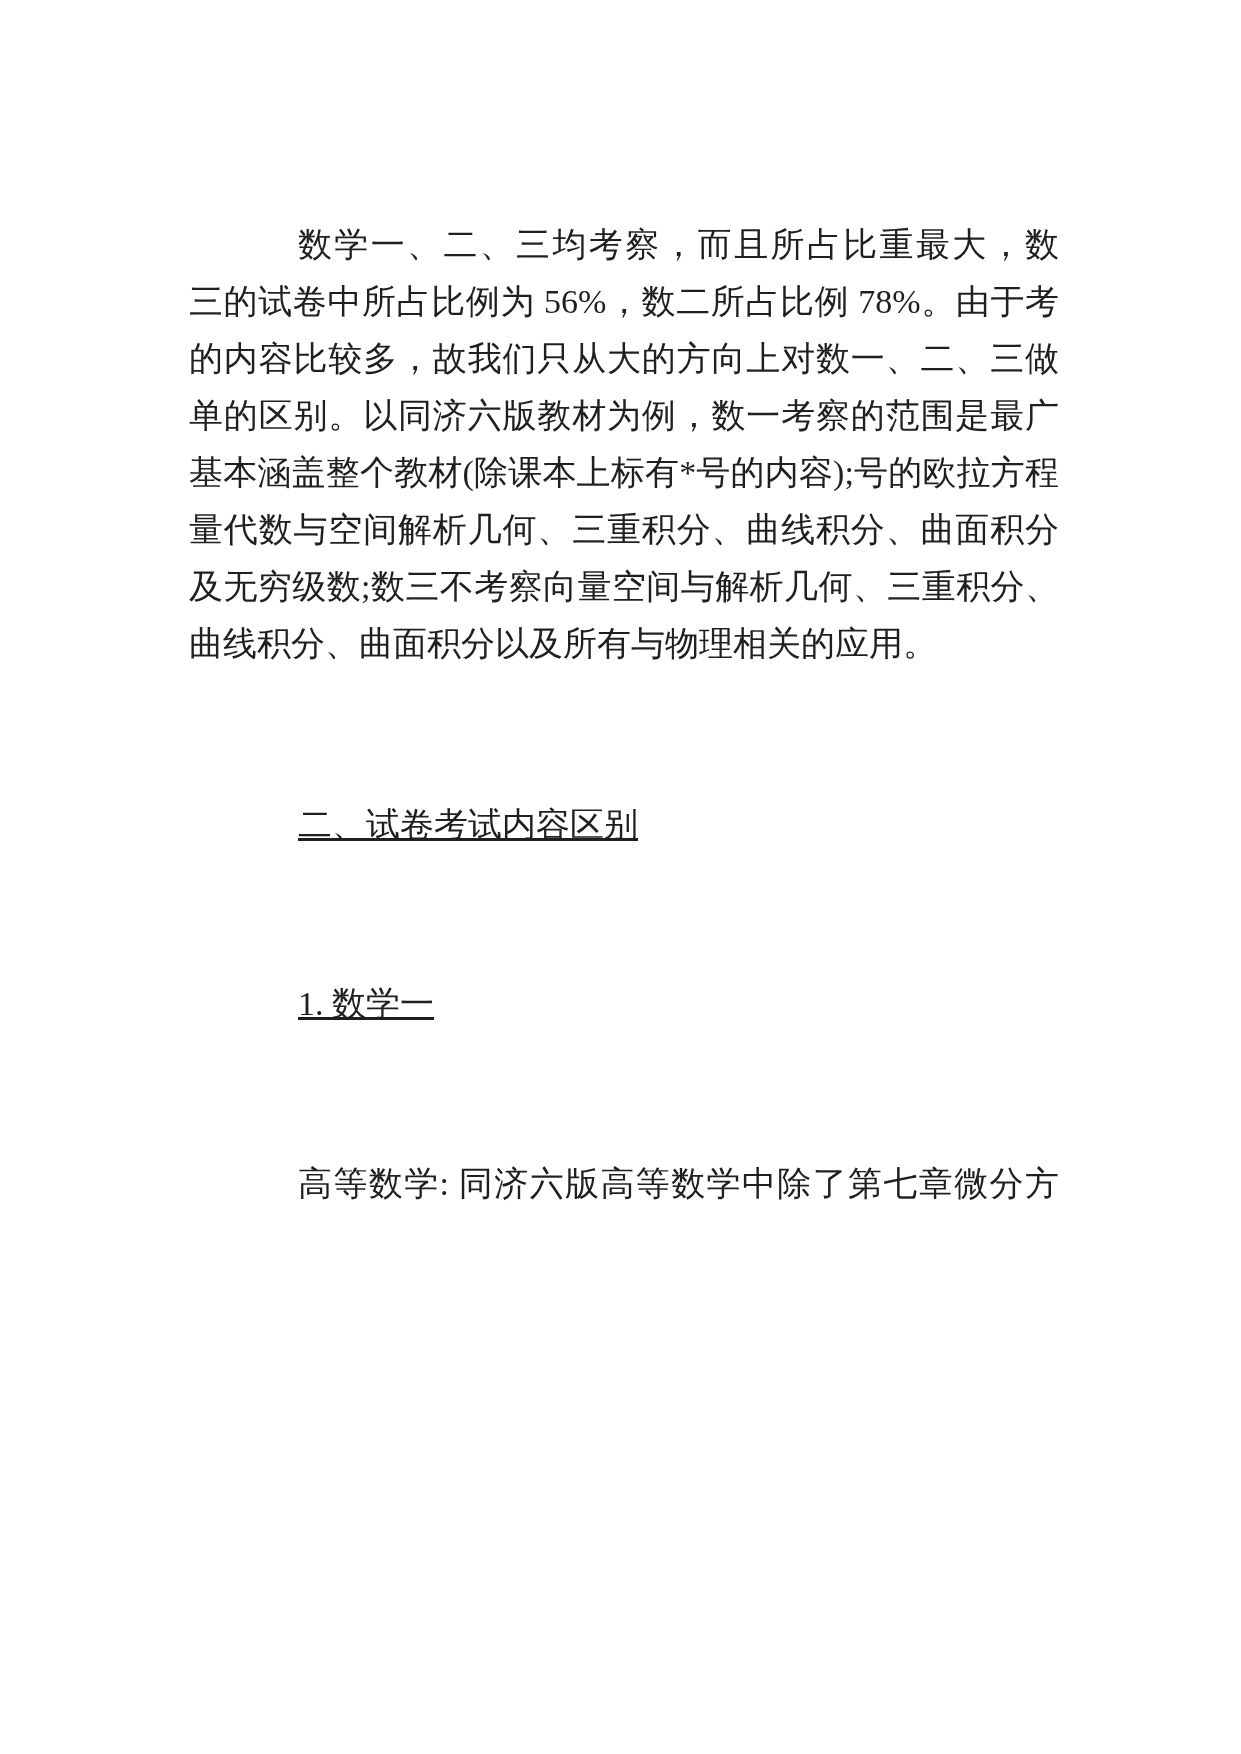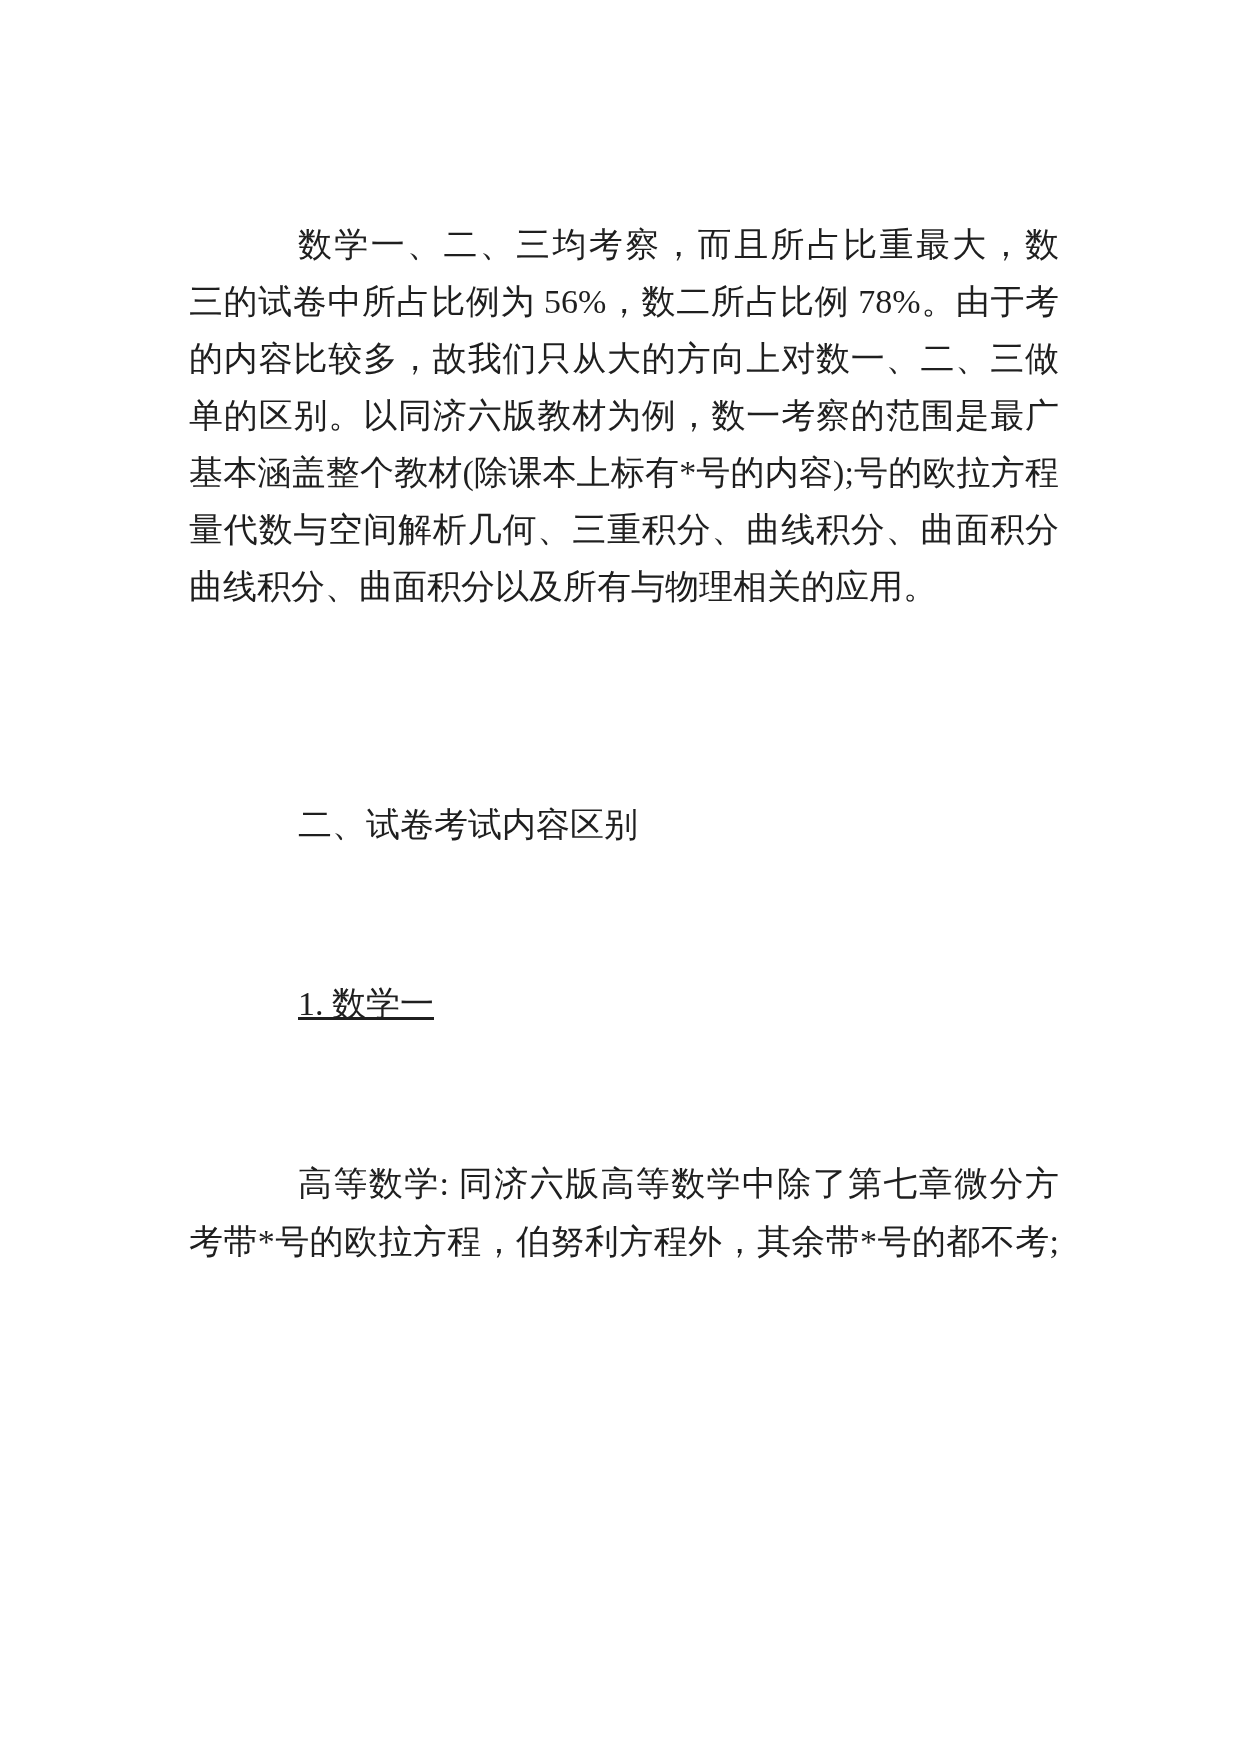--- a/index.html
+++ b/index.html
@@ -45,41 +45,41 @@
     position: absolute;
     left: 189px;
     width: 870px;
     height: 57px;
     line-height: 57px;
     padding-left: 109px;
     text-align: left;
     white-space: nowrap;
   }
   .intro-block { top: 216px; }
-  .h-section   { top: 796px; }
+  .h-section   { top: 796px; text-decoration: underline; }
   .h-sub       { top: 975px; text-decoration: underline; }
   .math1-block { top: 1155px; }
 </style>
 </head>
 <body>
 
 <div class="page">
 
   <div class="textblock intro-block">
     <div class="para-line first">数学一、二、三均考察，而且所占比重最大，数一、</div>
     <div class="para-line">三的试卷中所占比例为 56%，数二所占比例 78%。由于考察</div>
     <div class="para-line">的内容比较多，故我们只从大的方向上对数一、二、三做简</div>
     <div class="para-line">单的区别。以同济六版教材为例，数一考察的范围是最广的，</div>
     <div class="para-line">基本涵盖整个教材(除课本上标有*号的内容);号的欧拉方程</div>
     <div class="para-line">量代数与空间解析几何、三重积分、曲线积分、曲面积分以</div>
+    <div class="para-line">及无穷级数;数三不考察向量空间与解析几何、三重积分、</div>
     <div class="para-line last">曲线积分、曲面积分以及所有与物理相关的应用。</div>
   </div>
 
   <div class="heading-line h-section">二、试卷考试内容区别</div>
 
   <div class="heading-line h-sub">1. 数学一</div>
 
   <div class="textblock math1-block p3">
     <div class="para-line first">高等数学: 同济六版高等数学中除了第七章微分方程</div>
-    <div class="para-line">考带*号的欧拉方程，伯努利方程外，其余带*号的都不考;</div>
   </div>
 
 </div>
 
 </body></html>

